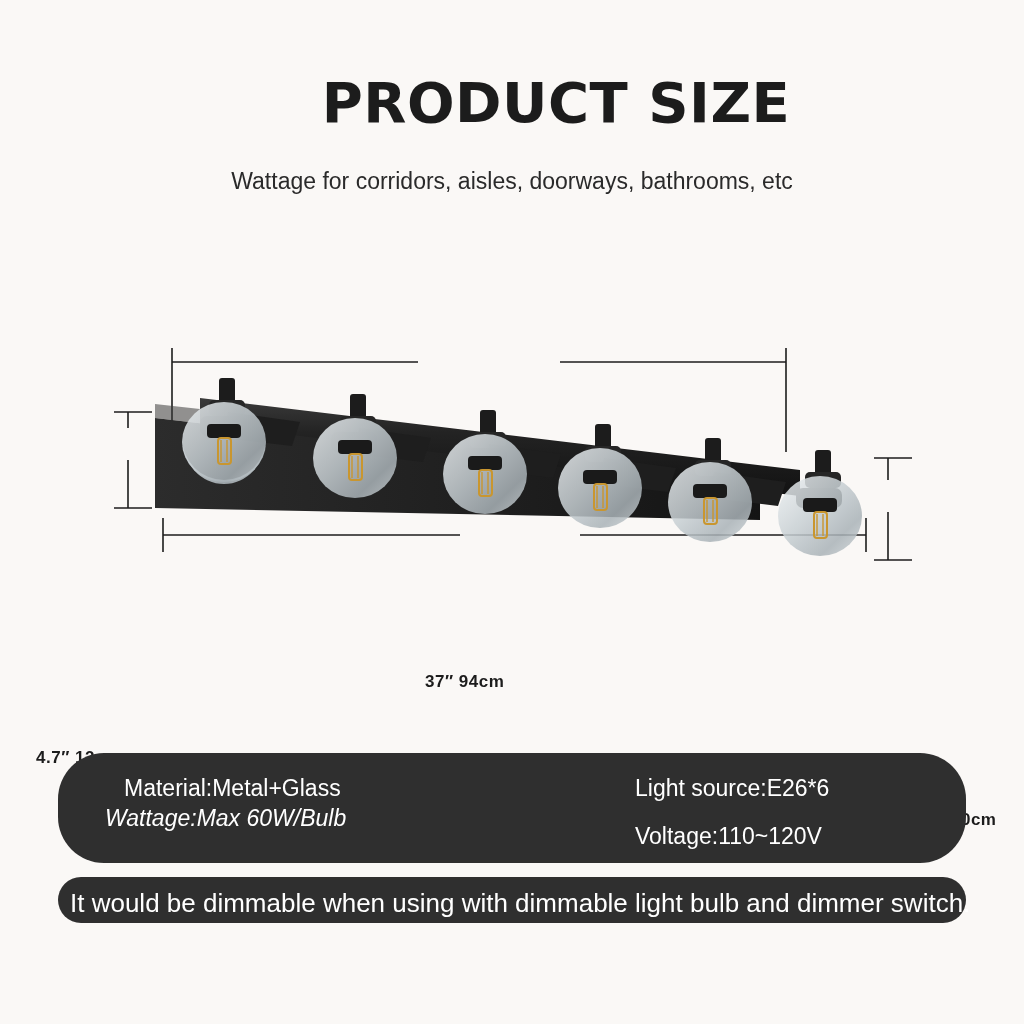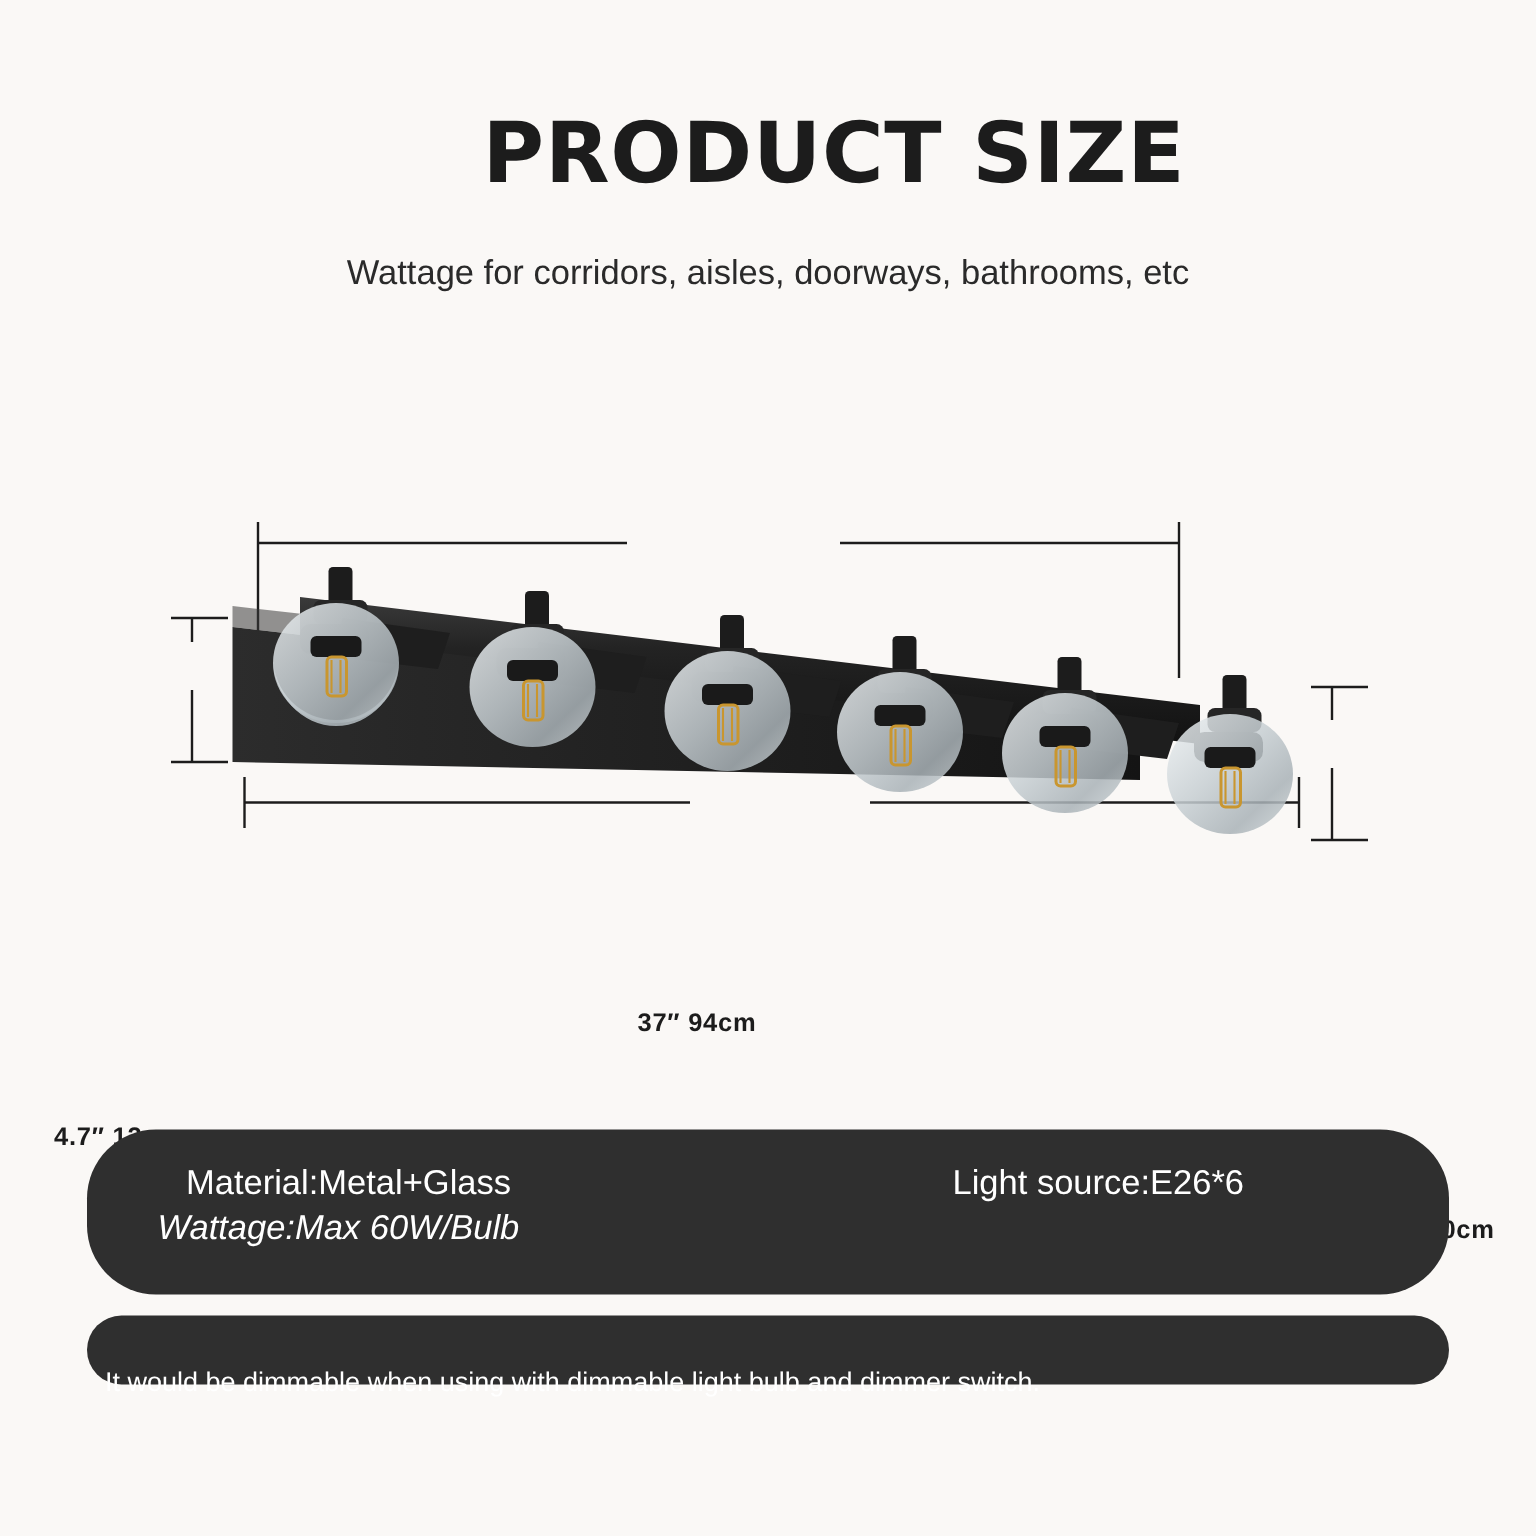--- a/index.html
+++ b/index.html
@@ -103,22 +103,21 @@
     color: #fff;
     white-space: nowrap;
   }
   #spec-material { left: 105px; top: 30px; margin-left: 19px; }
   #spec-source   { left: 635px; top: 30px; }
   #spec-wattage  { left: 105px; top: 60px; font-style: italic; }
   #spec-voltage  { left: 635px; top: 78px; }
   #spec-dimmable {
     left: 70px;
     top: 143px;
-    font-size: 18px;
-    margin-top: 23px;
+    font-size: 26px;
   }
 </style>
 </head>
 <body>
 
 <div class="page">
 
   <div class="title">PRODUCT SIZE</div>
   <div class="subtitle">Wattage for corridors, aisles, doorways, bathrooms, etc</div>
 
@@ -254,16 +253,17 @@
     <div class="dim-label" id="dim-right-label">7.9″  20cm</div>
   </div>
 
   <div class="spec-area">
     <div class="pill pill-main"></div>
     <div class="pill pill-bottom"></div>
 
     <div class="spec-cell" id="spec-material">Material:Metal+Glass</div>
     <div class="spec-cell" id="spec-source">Light source:E26*6</div>
     <div class="spec-cell" id="spec-wattage">Wattage:Max 60W/Bulb</div>
+    <div class="spec-cell" id="spec-voltage">Voltage:110~120V</div>
     <div class="spec-cell" id="spec-dimmable">It would be dimmable when using with dimmable light bulb and dimmer switch.</div>
   </div>
 
 </div>
 
 </body></html>

